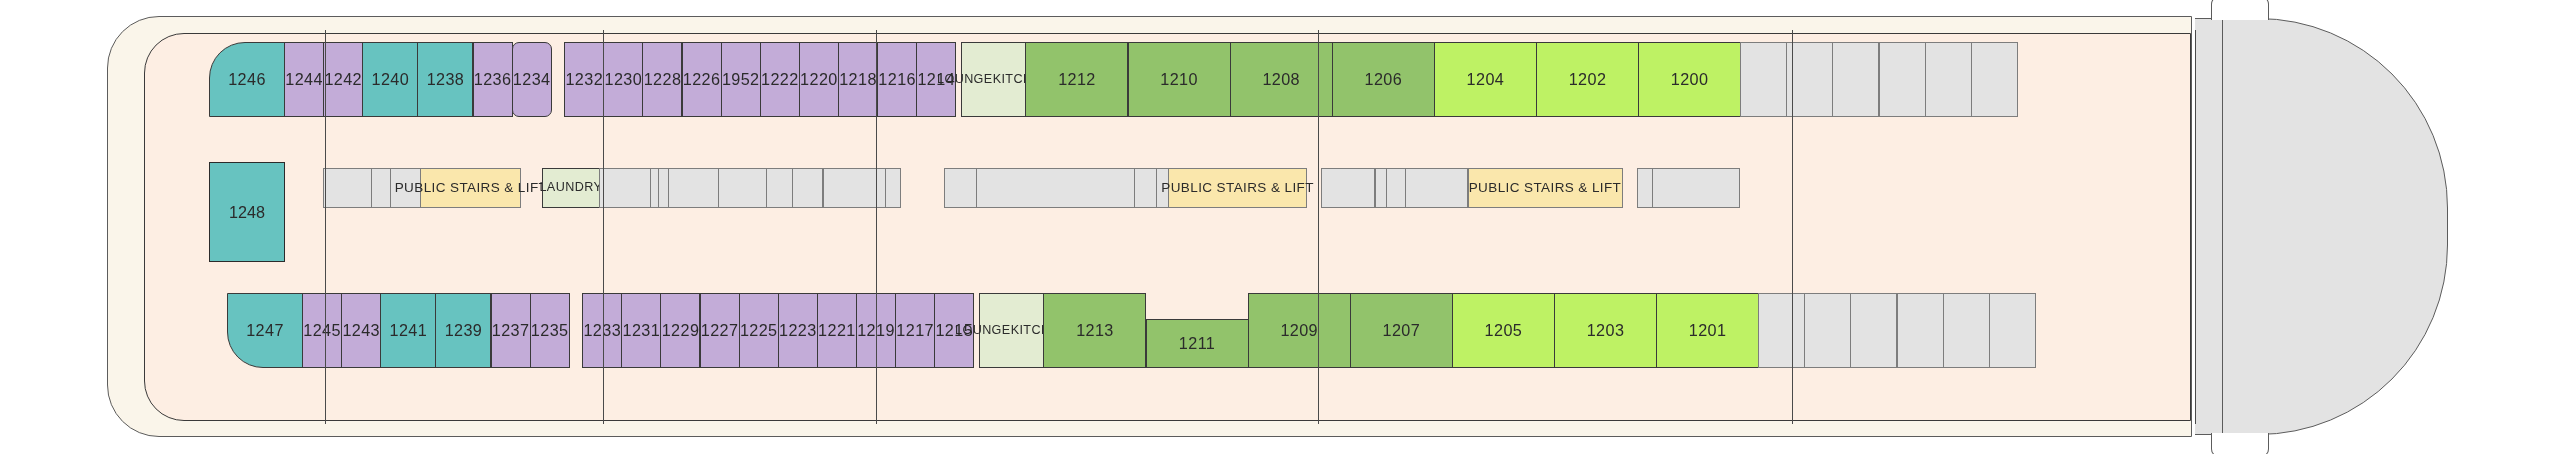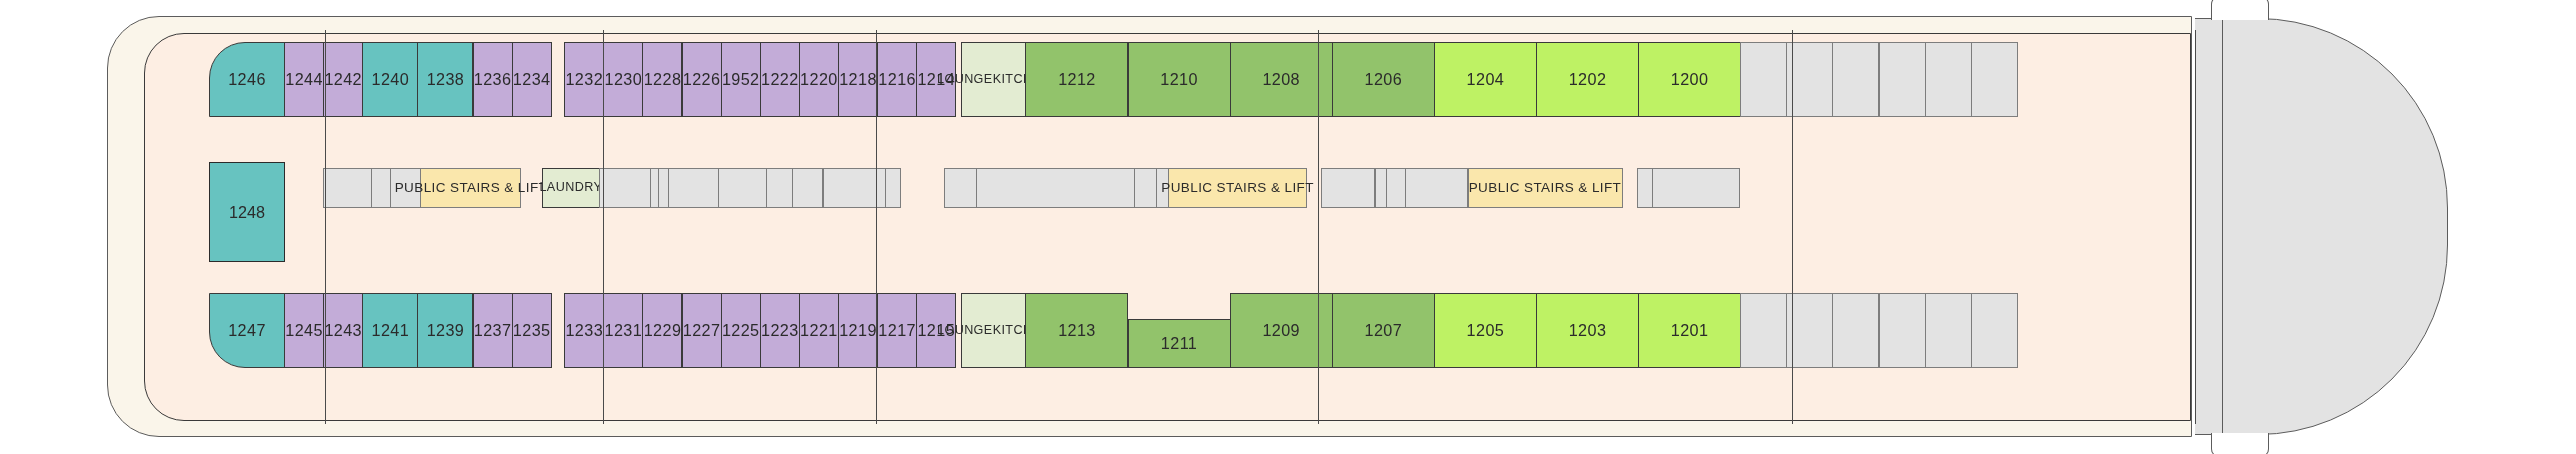--- a/index.html
+++ b/index.html
@@ -90,21 +90,21 @@
   <div class="bow-notch top"></div>
   <div class="bow-notch bot"></div>
 
   <div class="row row-top" id="rowTop" style="left: 209px;">
       <div class="cell c-teal stern-top" style="width: 76px; flex: 0 0 76px;">1246</div>
       <div class="cell c-purple" style="width: 40px; flex: 0 0 40px;">1244</div>
       <div class="cell c-purple" style="width: 40px; flex: 0 0 40px;">1242</div>
       <div class="cell c-teal" style="width: 56px; flex: 0 0 56px;">1240</div>
       <div class="cell c-teal" style="width: 56px; flex: 0 0 56px;">1238</div>
       <div class="cell c-purple" style="width: 40px; flex: 0 0 40px;">1236</div>
-      <div class="cell c-purple" style="width: 40px; flex: 0 0 40px;">1234</div>
+      <div class="cell c-purple" style="width: 40px; flex: 0 0 40px; border-radius: 7px;">1234</div>
       <div class="cell spacer" style="width: 14.4px; flex: 0 0 14.4px; border: none; background: transparent;"></div>
       <div class="cell c-purple" style="width: 40px; flex: 0 0 40px;">1232</div>
       <div class="cell c-purple" style="width: 40px; flex: 0 0 40px;">1230</div>
       <div class="cell c-purple" style="width: 40px; flex: 0 0 40px;">1228</div>
       <div class="cell c-purple" style="width: 40px; flex: 0 0 40px;">1226</div>
       <div class="cell c-purple" style="width: 40px; flex: 0 0 40px;">1952</div>
       <div class="cell c-purple" style="width: 40px; flex: 0 0 40px;">1222</div>
       <div class="cell c-purple" style="width: 40px; flex: 0 0 40px;">1220</div>
       <div class="cell c-purple" style="width: 40px; flex: 0 0 40px;">1218</div>
       <div class="cell c-purple" style="width: 40px; flex: 0 0 40px;">1216</div>
@@ -153,21 +153,21 @@
       <div class="cell spacer" style="flex: 0 0 16.2px; width: 16.2px; height: 40px; align-self: center; border: none; background: transparent;"></div>
       <div class="cell c-grey" style="flex: 0 0 54px; width: 54px; height: 40px; align-self: center;"></div>
       <div class="cell c-grey" style="flex: 0 0 12.6px; width: 12.6px; height: 40px; align-self: center;"></div>
       <div class="cell c-grey" style="flex: 0 0 20px; width: 20px; height: 40px; align-self: center;"></div>
       <div class="cell c-grey" style="flex: 0 0 63px; width: 63px; height: 40px; align-self: center;"></div>
       <div class="cell c-yellow" style="flex: 0 0 155px; width: 155px; height: 40px; align-self: center;">PUBLIC STAIRS &amp; LIFT</div>
       <div class="cell spacer" style="flex: 0 0 16.2px; width: 16.2px; height: 40px; align-self: center; border: none; background: transparent;"></div>
       <div class="cell c-grey" style="flex: 0 0 16.2px; width: 16.2px; height: 40px; align-self: center;"></div>
       <div class="cell c-grey" style="flex: 0 0 88px; width: 88px; height: 40px; align-self: center;"></div>
     </div>
-  <div class="row row-bot" id="rowBot" style="left: 209px;">
+  <div class="row row-bot" id="rowBot" style="left: 227px;">
       <div class="cell c-teal stern-bot" style="width: 76px; flex: 0 0 76px;">1247</div>
       <div class="cell c-purple" style="width: 40px; flex: 0 0 40px;">1245</div>
       <div class="cell c-purple" style="width: 40px; flex: 0 0 40px;">1243</div>
       <div class="cell c-teal" style="width: 56px; flex: 0 0 56px;">1241</div>
       <div class="cell c-teal" style="width: 56px; flex: 0 0 56px;">1239</div>
       <div class="cell c-purple" style="width: 40px; flex: 0 0 40px;">1237</div>
       <div class="cell c-purple" style="width: 40px; flex: 0 0 40px;">1235</div>
       <div class="cell spacer" style="width: 14.4px; flex: 0 0 14.4px; border: none; background: transparent;"></div>
       <div class="cell c-purple" style="width: 40px; flex: 0 0 40px;">1233</div>
       <div class="cell c-purple" style="width: 40px; flex: 0 0 40px;">1231</div>

